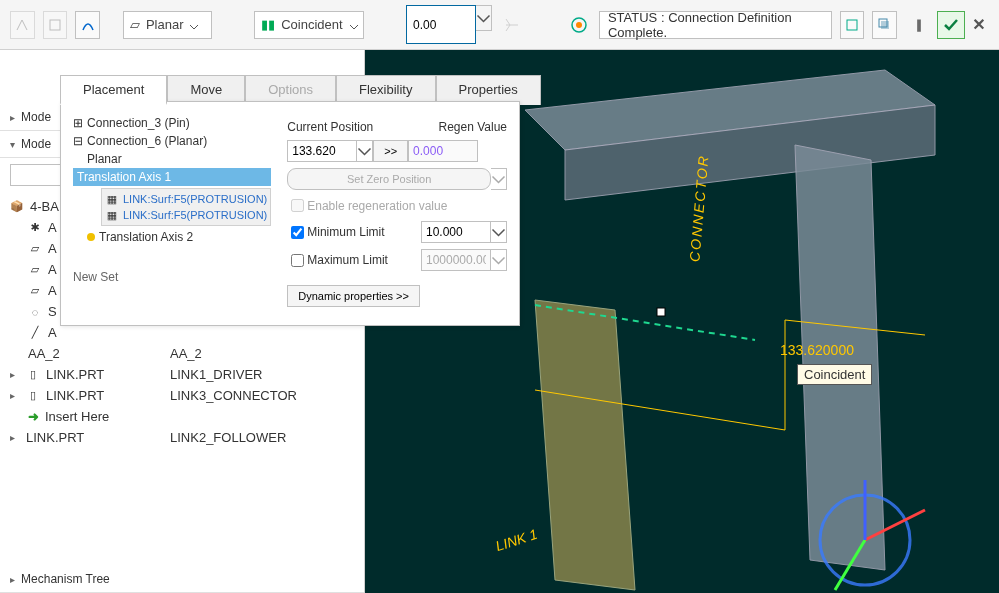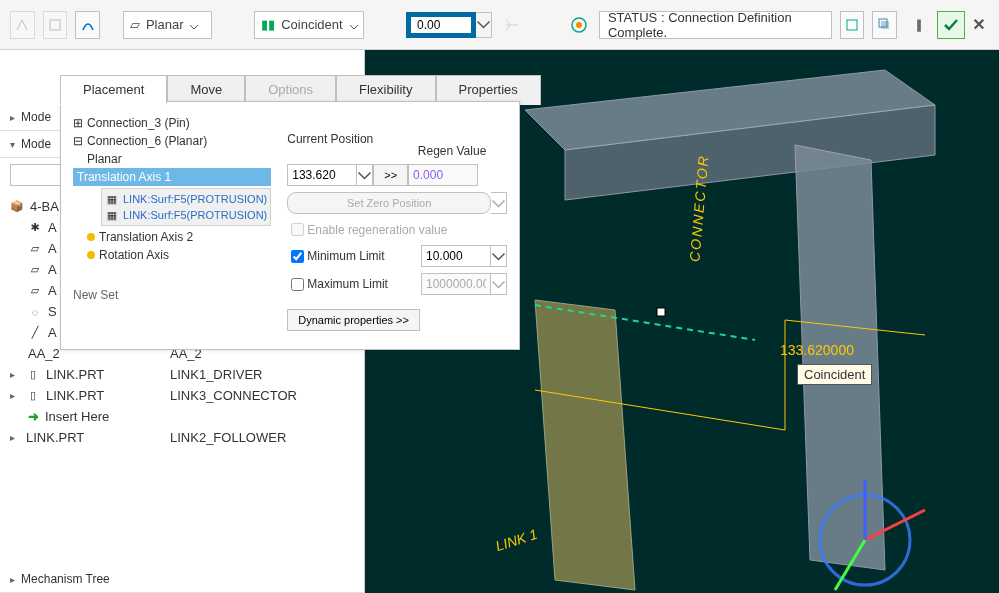--- a/index.html
+++ b/index.html
@@ -5,21 +5,21 @@
   * { box-sizing: border-box; font-family: "Segoe UI", Arial, sans-serif; }
   body { margin: 0; width: 999px; height: 593px; background: #003b3b; overflow: hidden; position: relative; }
 
   
   .toolbar { position: absolute; top: 0; left: 0; right: 0; height: 50px; background: #f5f5f5; border-bottom: 1px solid #d0d0d0; display: flex; align-items: center; padding: 0 10px; gap: 8px; }
   .tb-btn { width: 28px; height: 28px; border: 1px solid #c0c0c0; background: #fafafa; display: flex; align-items: center; justify-content: center; font-size: 12px; color: #555; }
   .tb-btn.disabled { opacity: 0.5; }
   .tb-dropdown { height: 28px; border: 1px solid #c0c0c0; background: #fff; display: flex; align-items: center; padding: 0 6px; gap: 6px; font-size: 13px; color: #444; }
   .tb-caret { width: 10px; height: 10px; display: inline-block; }
   .tb-caret svg { width: 10px; height: 10px; }
-  .tb-input { height: 26px; width: 90px; border: 5px solid #0369a1; background: #fff; font-size: 12px; padding: 0 6px; }
+  .tb-input { height: 39px; width: 90px; border: 1px solid #0369a1; background: #fff; font-size: 12px; padding: 0 6px; }
   .status-box { height: 28px; border: 1px solid #c0c0c0; background: #fff; display: flex; align-items: center; padding: 0 8px; font-size: 13px; color: #333; }
   .right-controls { display: flex; align-items: center; gap: 4px; margin-left: auto; }
   .check-btn { width: 28px; height: 28px; background: #e8f8e8; border: 1px solid #4caf50; display: flex; align-items: center; justify-content: center; }
   .x-btn { width: 20px; height: 20px; display: flex; align-items: center; justify-content: center; font-size: 16px; color: #555; font-weight: bold; }
 
   
   .tabstrip { position: absolute; top: 75px; left: 60px; display: flex; background: #fff; }
   .tab { padding: 6px 22px; font-size: 13px; color: #333; border: 1px solid #c0c0c0; border-bottom: none; background: #f0f0f0; }
   .tab.active { background: #fff; border-bottom: 2px solid #fff; position: relative; z-index: 2; }
   .tab.disabled { color: #aaa; }
@@ -218,31 +218,27 @@
         </div>
       <div class="link-row">
           <span class="nav-icon">▦</span>
           <span class="linktxt">LINK:Surf:F5(PROTRUSION)</span>
         </div>
     </div>
     <div class="tree-row tree-indent-1">
         <span class="bullet"></span> 
         <span>Translation Axis 2</span>
       </div>
-    <div class="tree-row tree-indent-1">
-        <span class="bullet"></span> 
-        <span>Rotation Axis</span>
-      </div>
     <div class="new-set">New Set</div>
   </div>
 
   <div class="form">
     <div class="form-row">
       <span class="form-label">Current Position</span>
-      <span class="form-label" style="text-align:center;margin-top:24px;">Regen Value</span>
+      <span class="form-label" style="text-align:right;">Regen Value</span>
     </div>
     <div class="form-row">
       <div class="input-group">
         <input class="small" type="text" value="133.620" style="">
         <div class="dropdown-caret">
             <svg viewBox="0 0 10 10">
               <path d="M1 3 L5 7 L9 3" fill="none" stroke="#555"></path>
             </svg>
           </div>
       </div>

